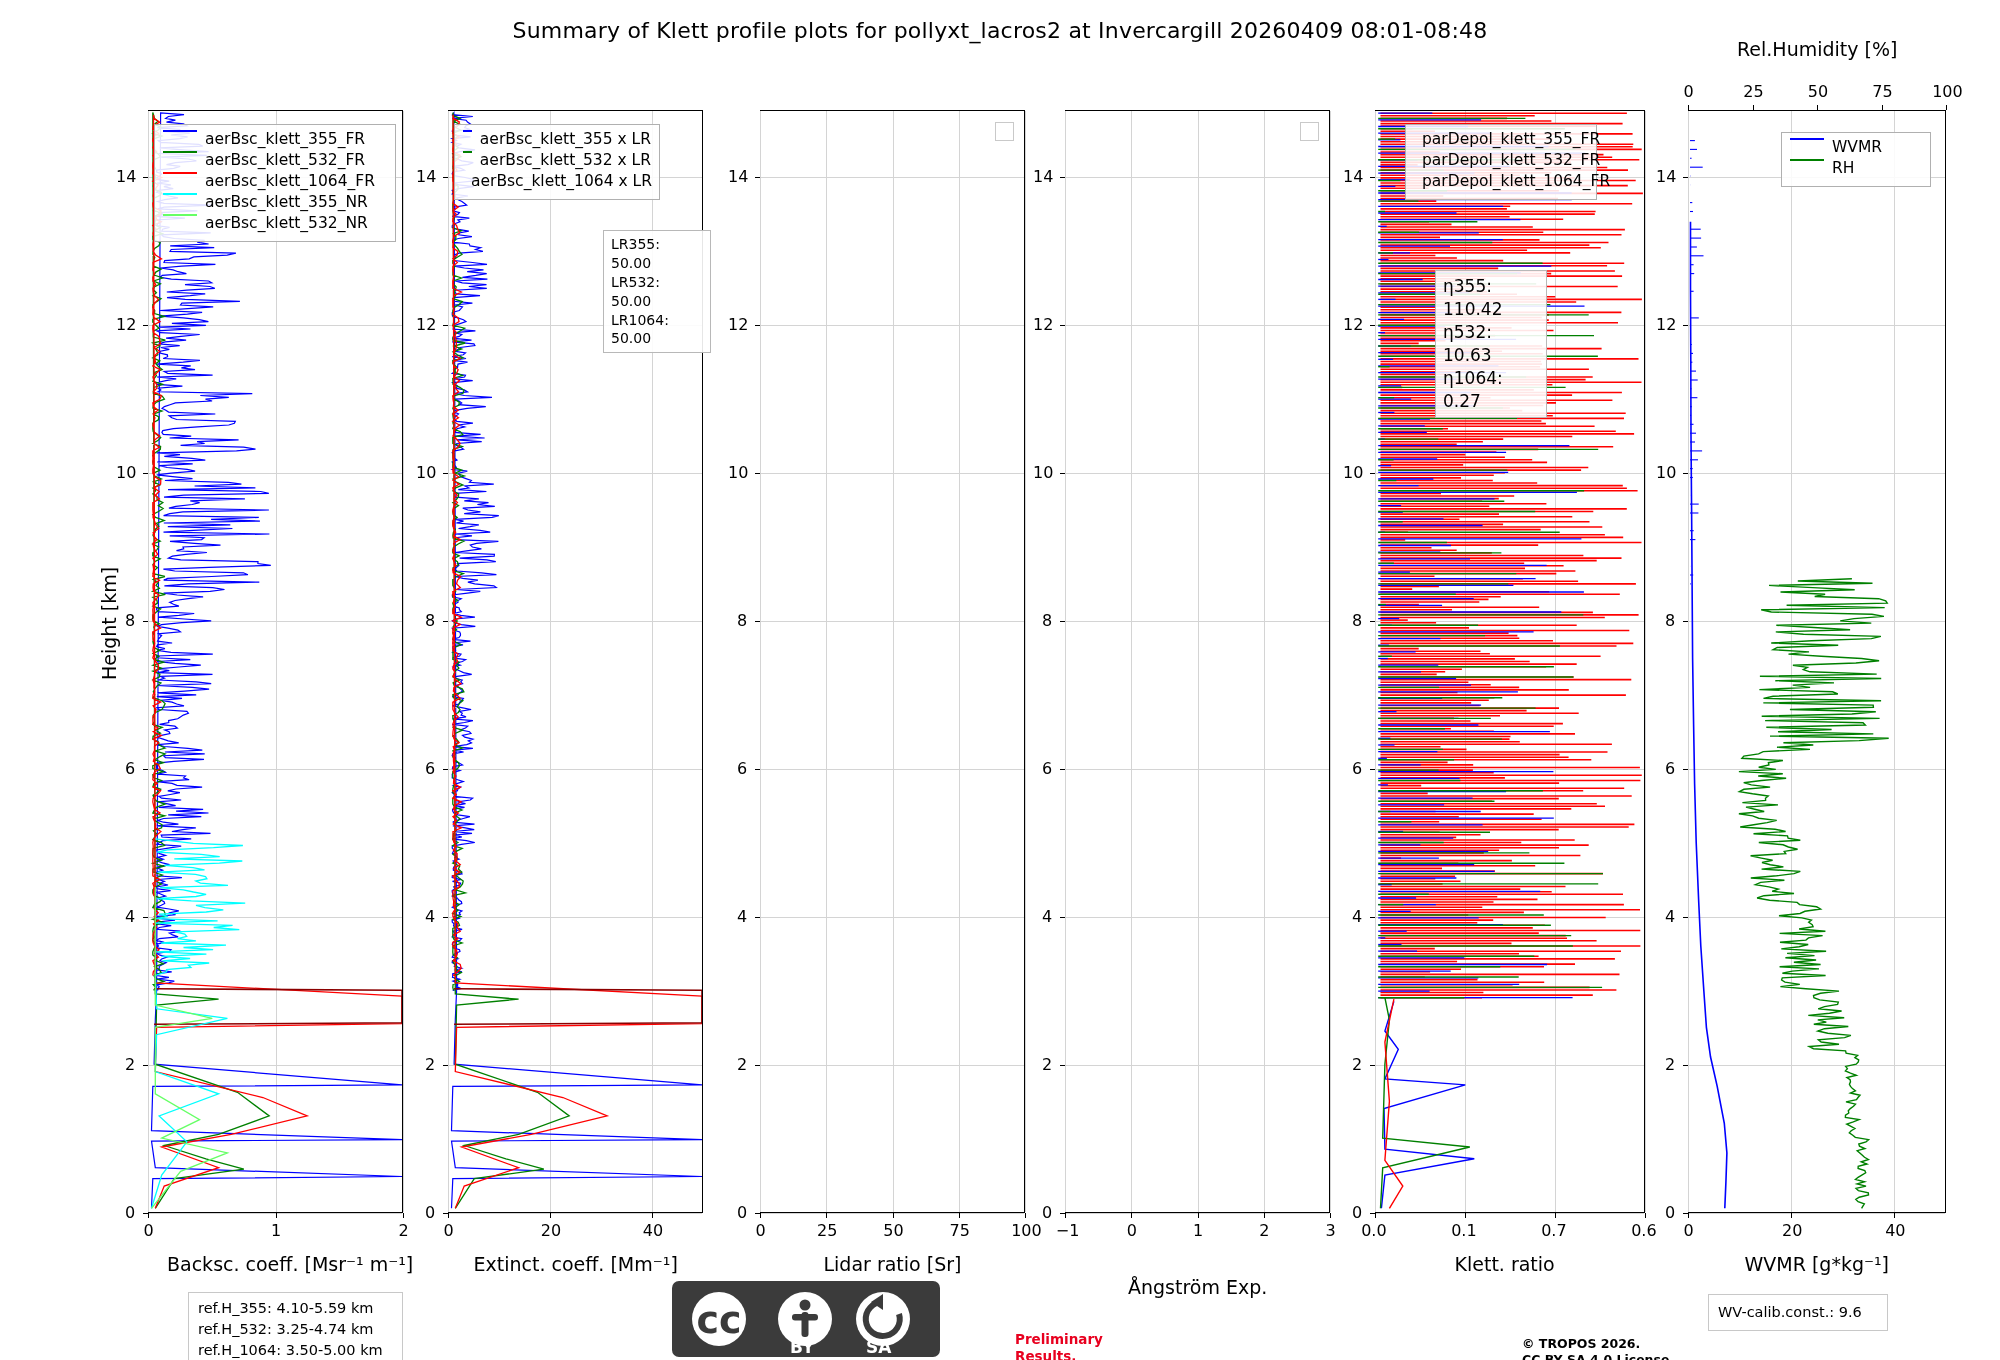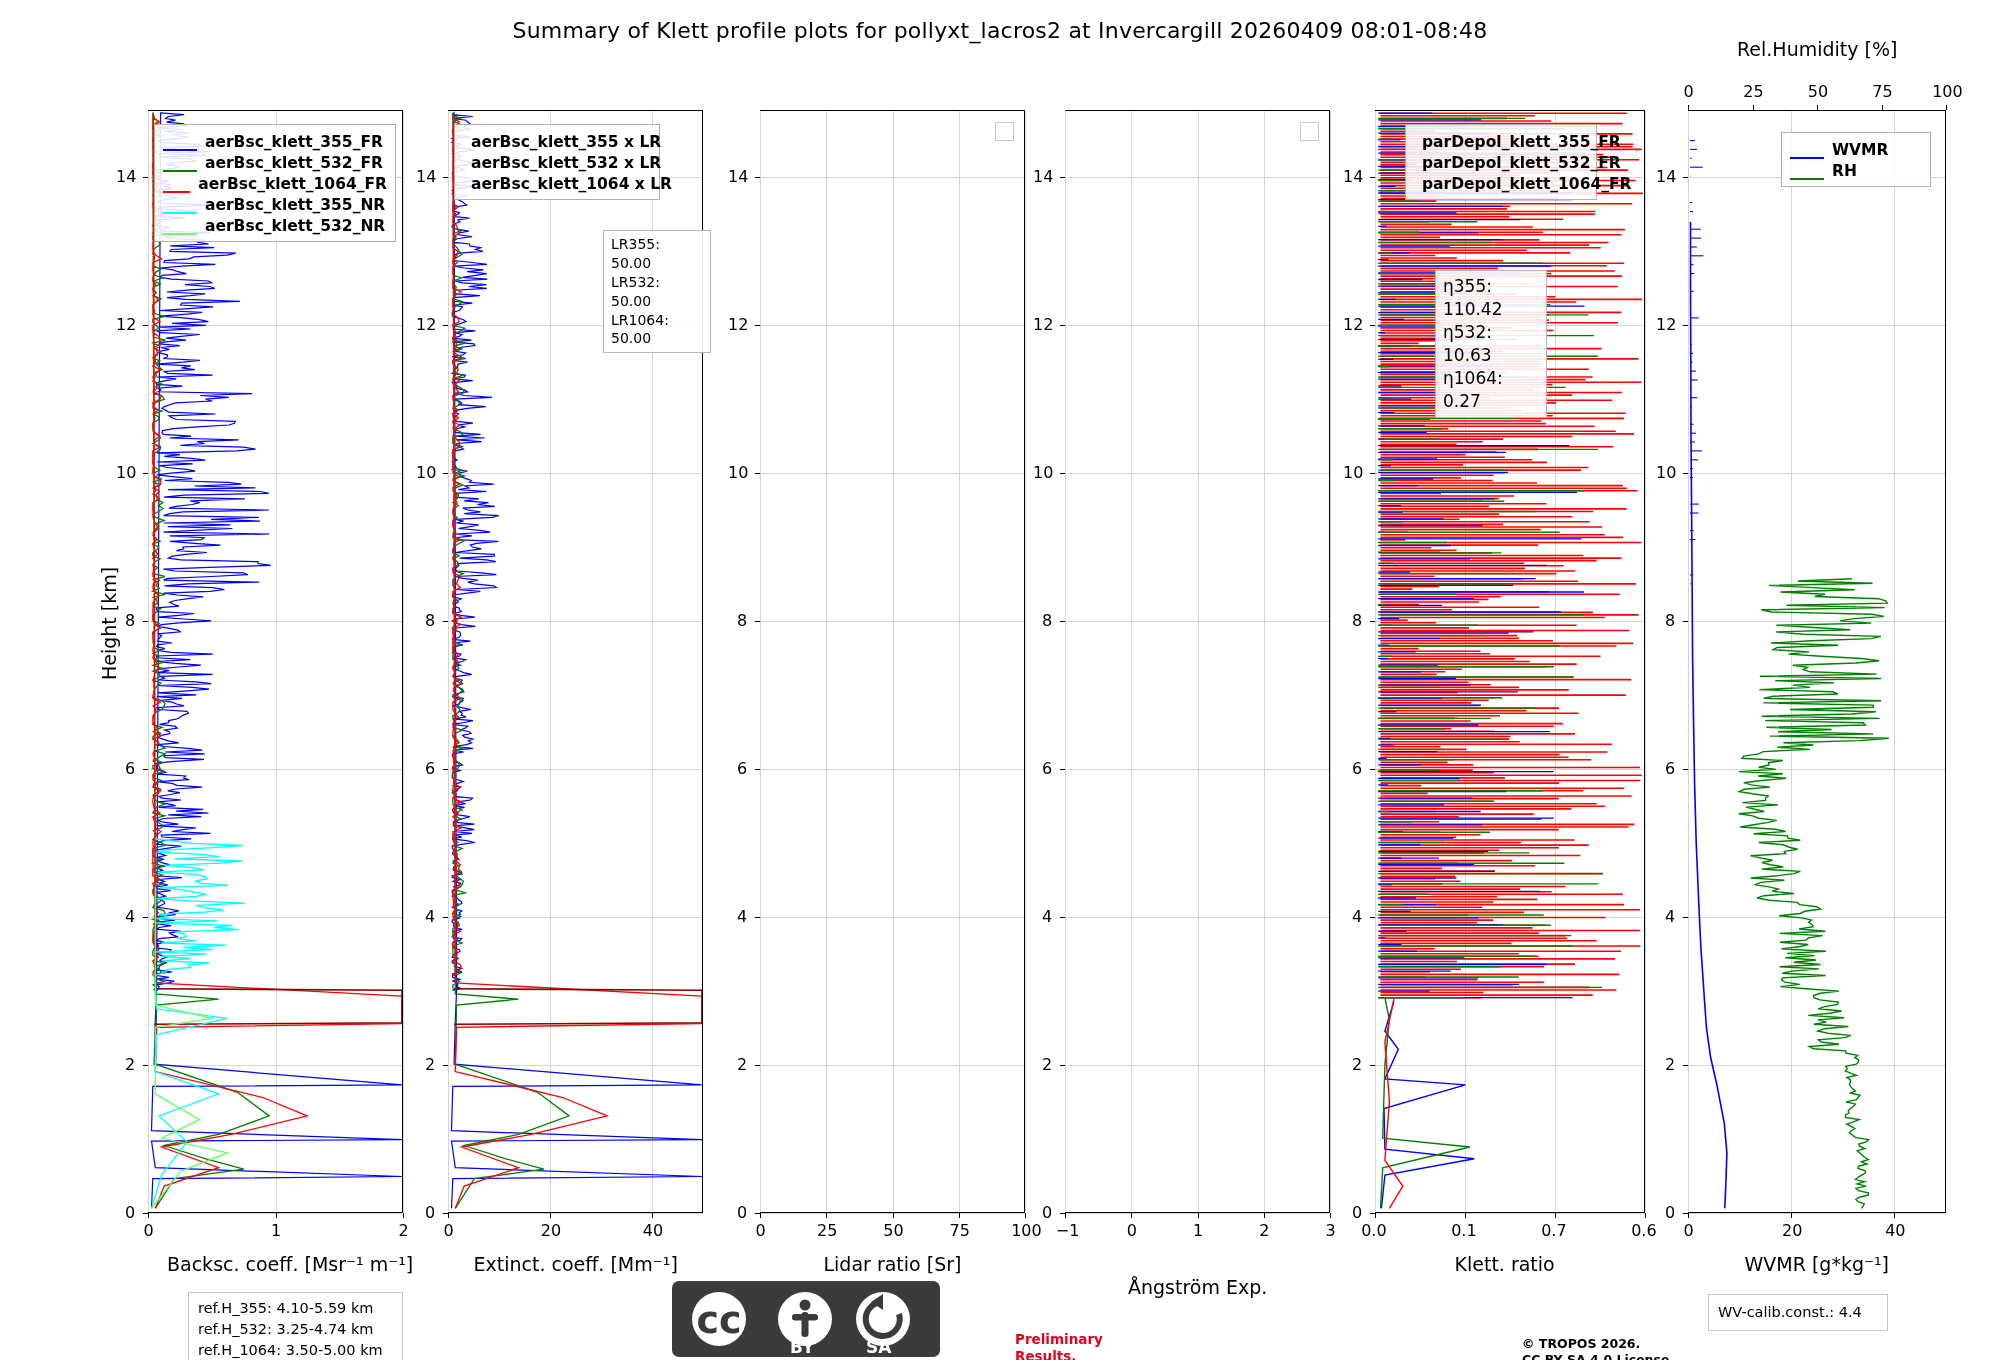--- a/index.html
+++ b/index.html
@@ -5,21 +5,21 @@
   html,body{margin:0;padding:0;background:#ffffff;}
   body{width:2000px;height:1360px;font-family:"DejaVu Sans",sans-serif;color:#000;overflow:hidden;position:relative;}
   .title{position:absolute;top:18px;left:0;width:2000px;text-align:center;font-size:22px;letter-spacing:.2px;}
   .panel{position:absolute;box-sizing:border-box;border:1px solid #000;background:#fff;}
   .grid-line{position:absolute;background:#d4d4d4;}
   .tick{position:absolute;background:#000;}
   .ticklabel{position:absolute;font-size:16px;color:#000;white-space:nowrap;}
   .axlabel{position:absolute;font-size:19px;white-space:nowrap;}
   .ylabel{position:absolute;font-size:19px;transform:rotate(-90deg);transform-origin:left top;white-space:nowrap;}
   .legend{position:absolute;border:1px solid #b0b0b0;background:rgba(255,255,255,.88);font-size:15.5px;padding:5px 8px 6px 8px;box-sizing:border-box;}
-  .legend .row{display:flex;align-items:flex-end;height:21px;white-space:nowrap;font-weight:bold;}
+  .legend .row{display:flex;align-items:flex-start;height:21px;white-space:nowrap;}
   .legend .swatch{display:inline-block;width:34px;height:0;border-top:2px solid #000;margin-right:8px;}
   .textbox{position:absolute;border:1px solid #b8b8b8;background:rgba(255,255,255,.9);font-size:14px;padding:4px 7px;box-sizing:border-box;line-height:1.35;}
   .footbox{position:absolute;border:1px solid #c8c8c8;background:#fff;font-size:14.5px;padding:5px 9px;line-height:1.45;box-sizing:border-box;}
   .prelim{position:absolute;color:#e8001f;font-size:13.5px;font-weight:bold;line-height:1.25;}
   .copyright{position:absolute;font-size:12.5px;font-weight:bold;line-height:1.3;}
   .cc{position:absolute;}
   svg{display:block;}
   .emptybox{position:absolute;width:17px;height:17px;border:1px solid #c9c9c9;background:#fff;}
 </style>
 </head>
@@ -979,21 +979,21 @@
     </div>
   </div>
 
 <div class="footbox" style="left:188px; top:1292px; width:215px;">
   <div>ref.H_355: 4.10-5.59 km</div>
   <div>ref.H_532: 3.25-4.74 km</div>
   <div>ref.H_1064: 3.50-5.00 km</div>
 </div>
 
 <div class="footbox" style="left:1708px; top:1294px; width:180px; padding:7px 9px;">
-  <div>WV-calib.const.: 4.4</div>
+  <div>WV-calib.const.: 9.6</div>
 </div>
 
 <div class="prelim" style="left:1015px; top:1331px;">
   <div>Preliminary</div>
   <div>Results.</div>
 </div>
 
 <div class="copyright" style="left:1522px; top:1336px;">
   <div>© TROPOS 2026.</div>
   <div>CC BY SA 4.0 License.</div>

